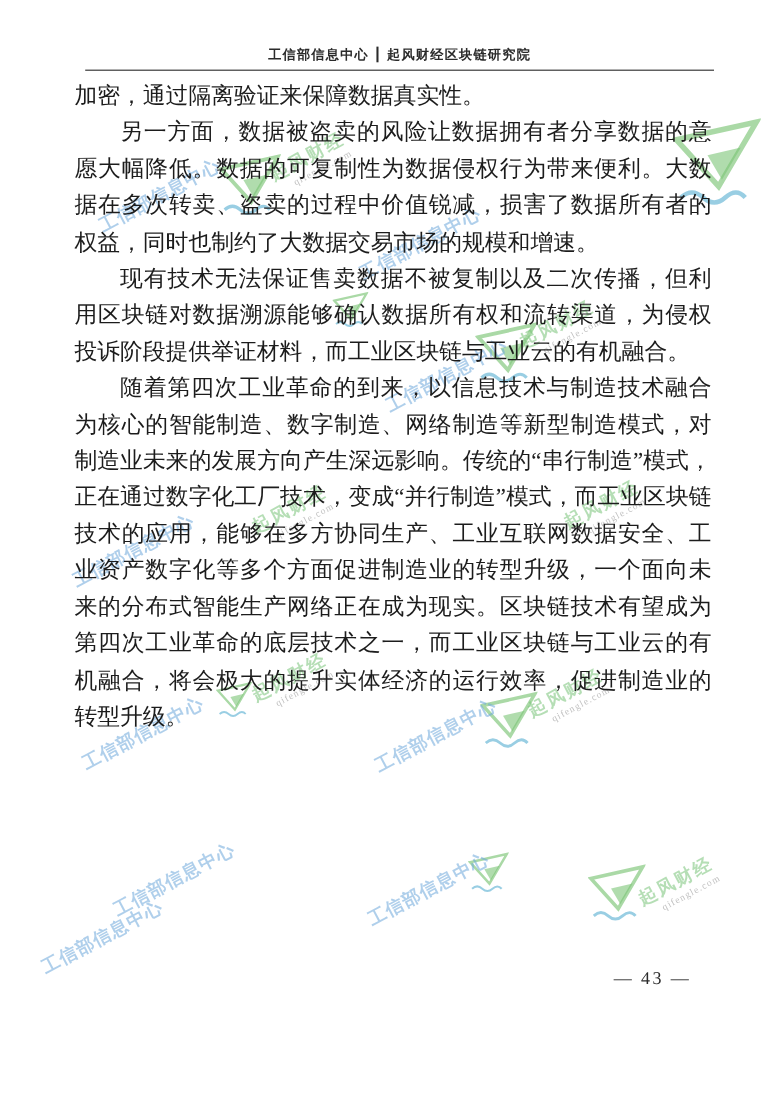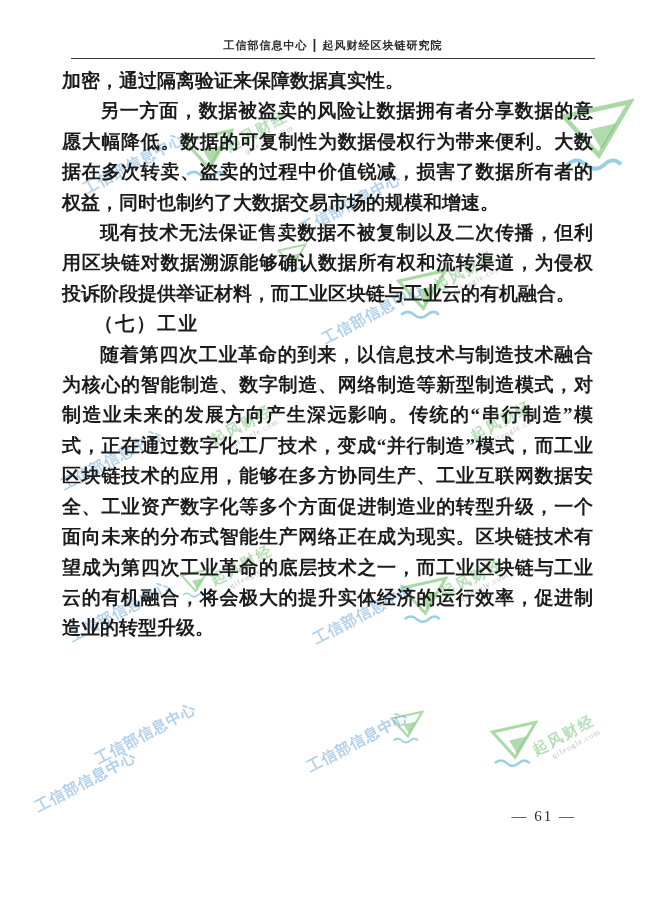--- a/index.html
+++ b/index.html
@@ -30,21 +30,20 @@
 
   
   .doc-body{
     position:absolute;
     top:66px;left:62px;right:57px;
     z-index:2;
     font-size:19px;
     line-height:30.4px;
     color:#1c1c1c;
     text-align:justify;
-    font-weight:bold;
   }
   .para{margin:0;text-indent:2em;}
   .para.continuation{text-indent:0;}
   .para.heading{text-indent:1.7em;letter-spacing:2px;}
   .para.spaced-top{margin-top:7px;}
 
   
   .page-number{
     position:absolute;
     top:808px;right:74px;
@@ -155,19 +154,18 @@
 
   <header class="page-header">
     <div class="header-text">工信部信息中心 ┃ 起风财经区块链研究院</div>
     <div class="header-rule"></div>
   </header>
 
   <main class="doc-body" id="doc-body">
       <p class="para continuation">加密，通过隔离验证来保障数据真实性。</p>
       <p class="para body">另一方面，数据被盗卖的风险让数据拥有者分享数据的意愿大幅降低。数据的可复制性为数据侵权行为带来便利。大数据在多次转卖、盗卖的过程中价值锐减，损害了数据所有者的权益，同时也制约了大数据交易市场的规模和增速。</p>
       <p class="para body">现有技术无法保证售卖数据不被复制以及二次传播，但利用区块链对数据溯源能够确认数据所有权和流转渠道，为侵权投诉阶段提供举证材料，而工业区块链与工业云的有机融合。</p>
-      <p class="para heading">（七）工业</p>
       <p class="para body">随着第四次工业革命的到来，以信息技术与制造技术融合为核心的智能制造、数字制造、网络制造等新型制造模式，对制造业未来的发展方向产生深远影响。传统的“串行制造”模式，正在通过数字化工厂技术，变成“并行制造”模式，而工业区块链技术的应用，能够在多方协同生产、工业互联网数据安全、工业资产数字化等多个方面促进制造业的转型升级，一个面向未来的分布式智能生产网络正在成为现实。区块链技术有望成为第四次工业革命的底层技术之一，而工业区块链与工业云的有机融合，将会极大的提升实体经济的运行效率，促进制造业的转型升级。</p>
     </main>
 
-  <div class="page-number">— 61 —</div>
+  <div class="page-number">— 43 —</div>
 
 </div>
 
 </body></html>

